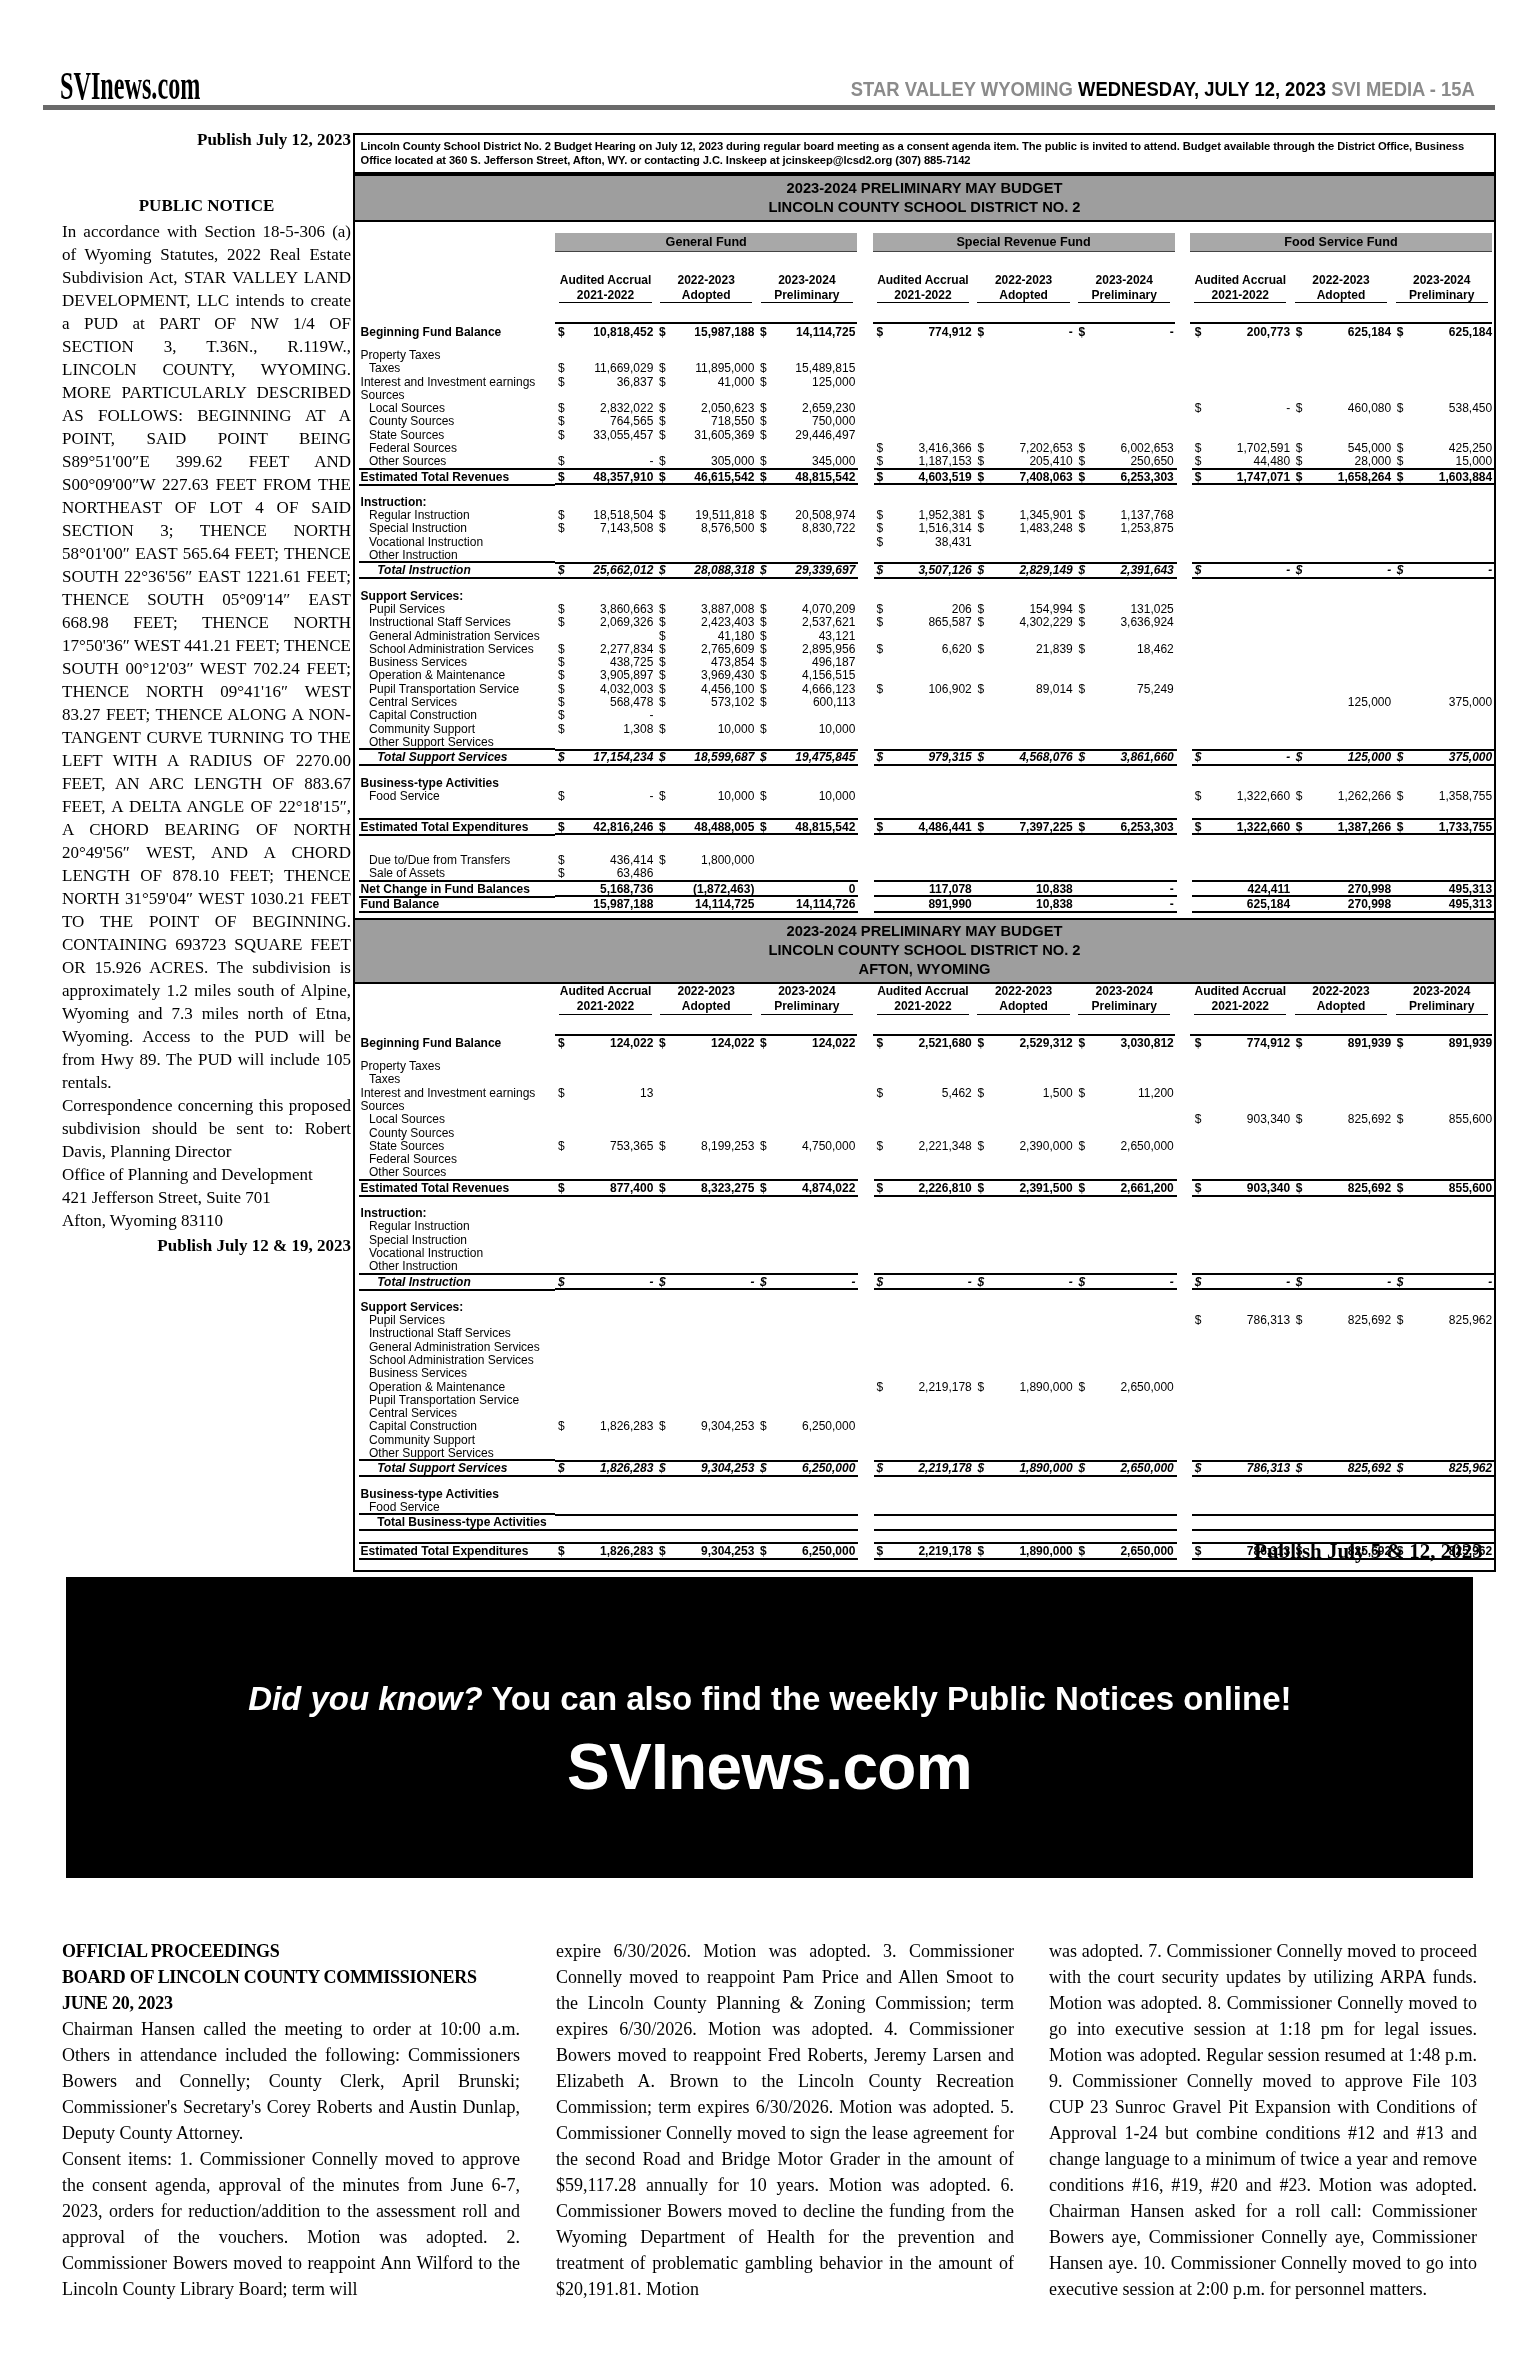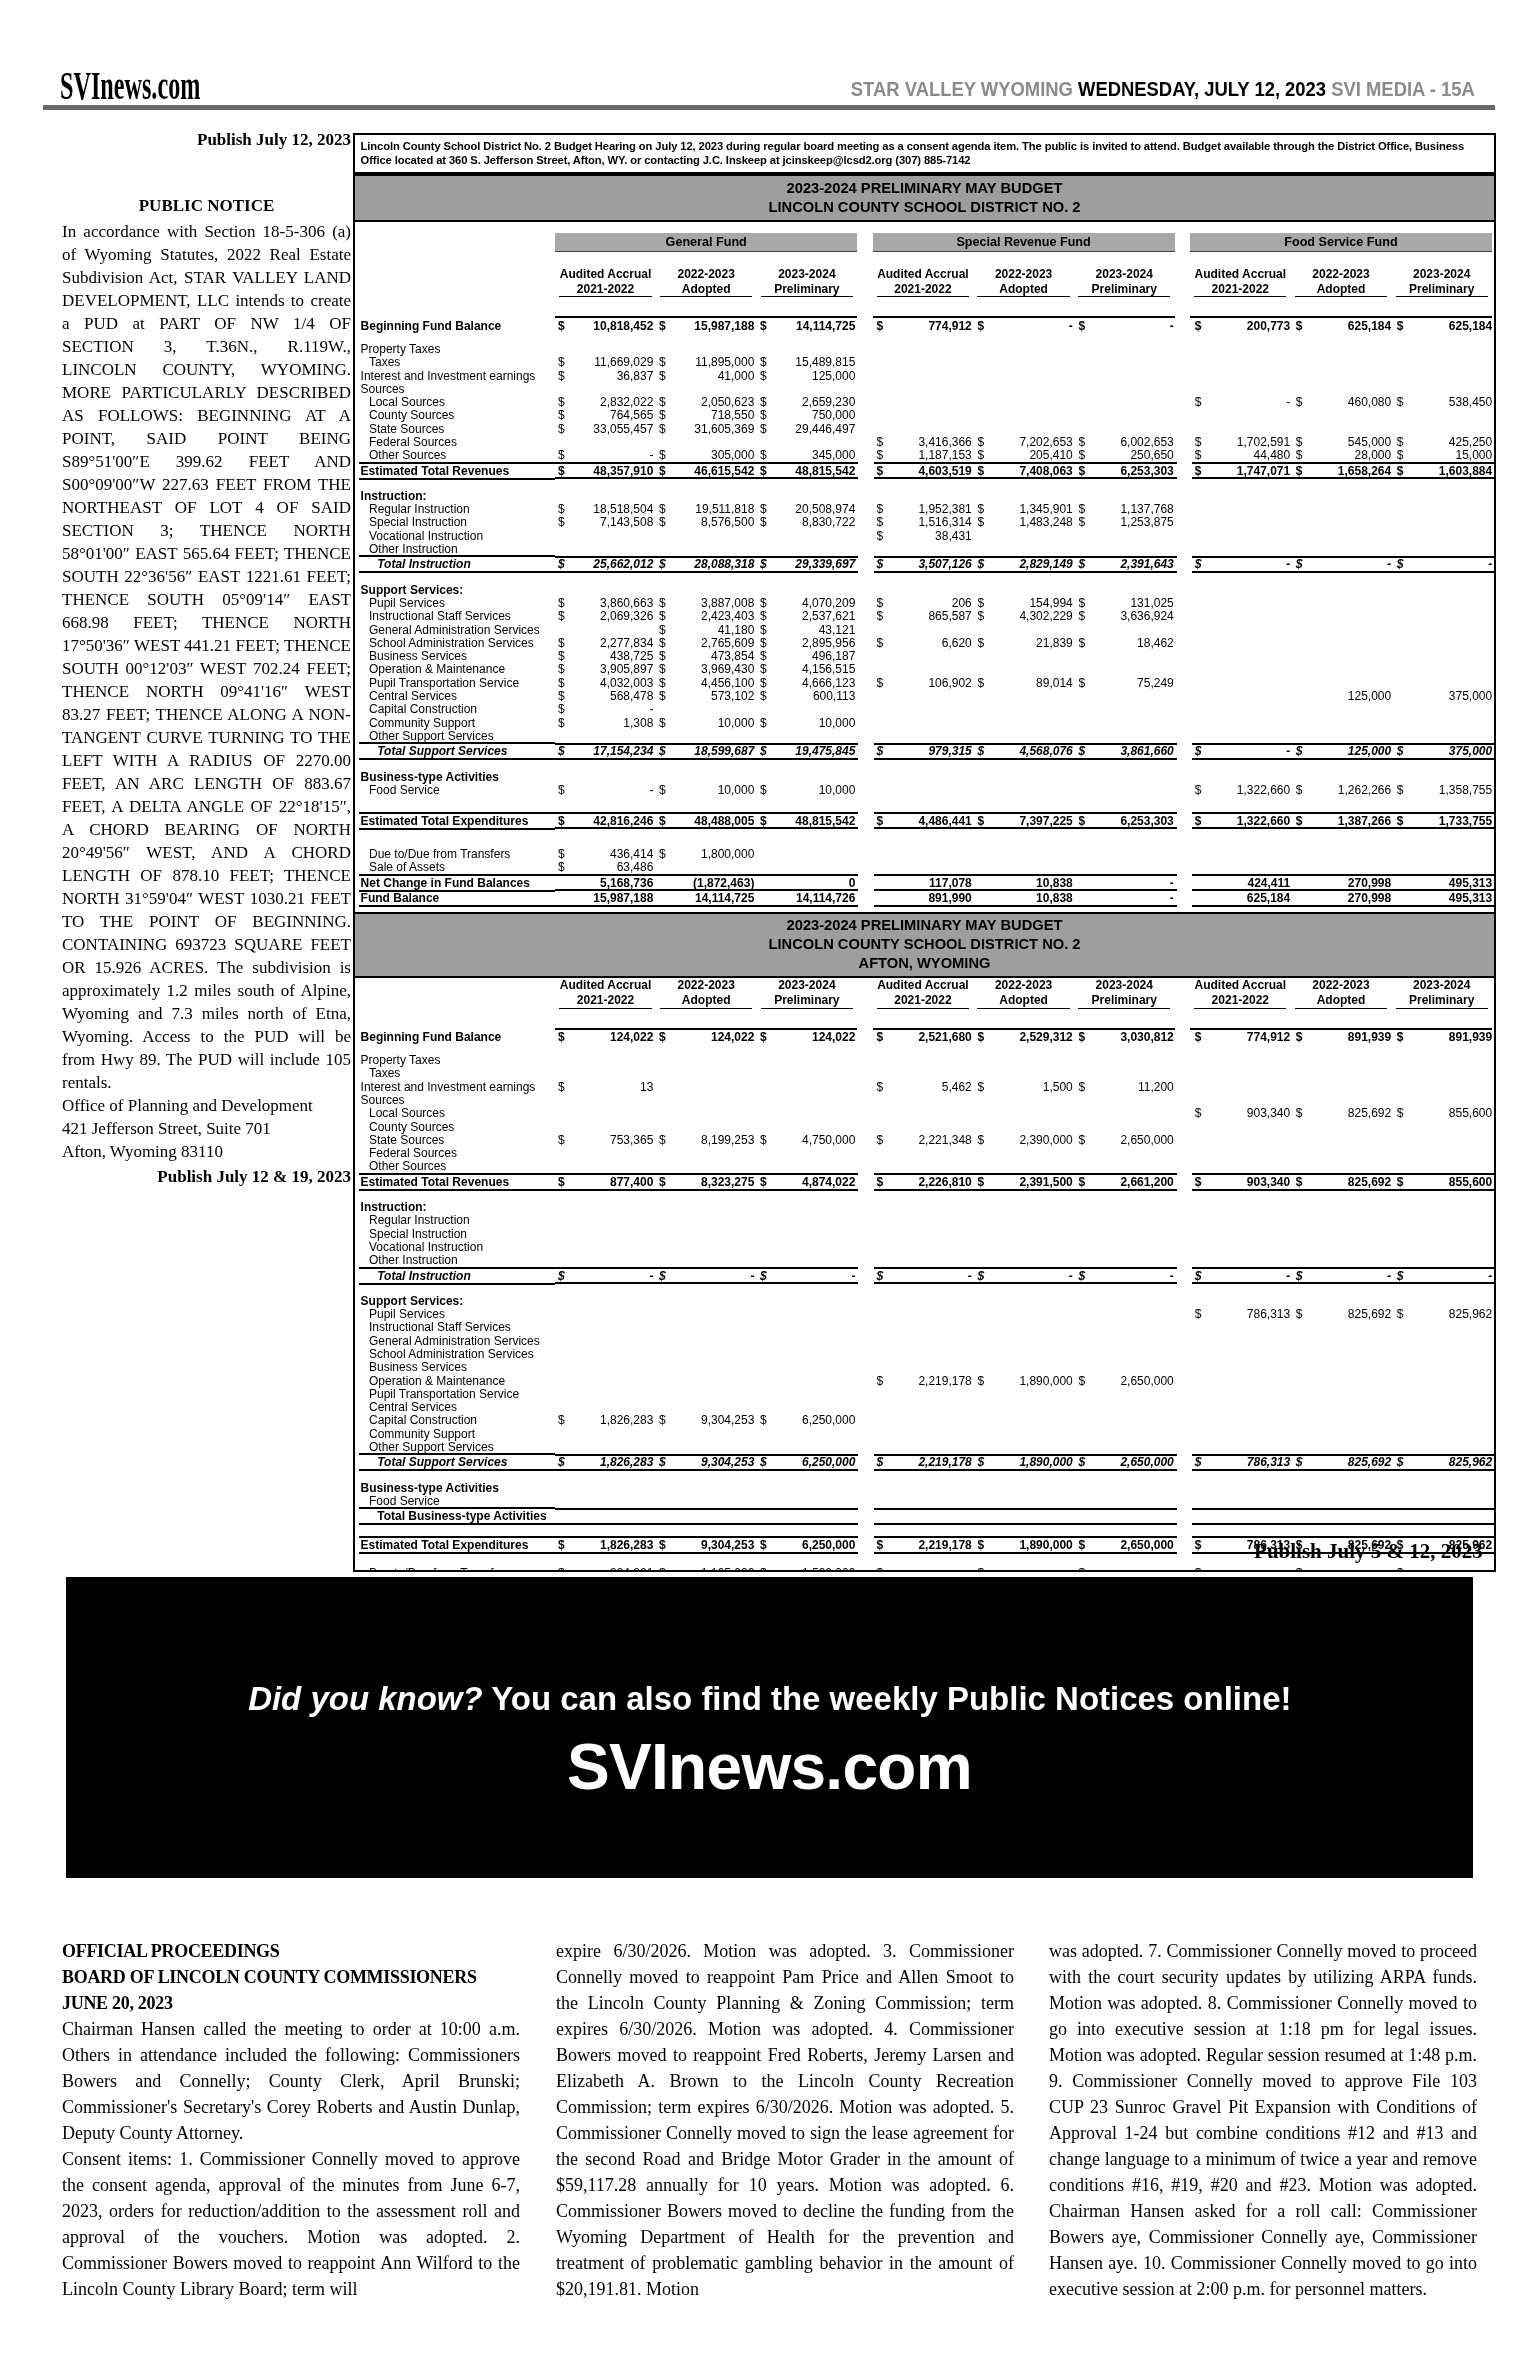--- a/index.html
+++ b/index.html
@@ -27,21 +27,21 @@
   .budget{position:absolute;left:353px;top:133px;width:1143px;height:1439px;border:2.1px solid #000;
           box-sizing:border-box;background:#fff;font-family:"Liberation Sans",sans-serif;
           font-size:12px;overflow:hidden}
   .intro{font-weight:bold;font-size:11.2px;line-height:14.7px;padding:3.5px 7px 4.2px 5.6px;
          border-bottom:2.1px solid #000;letter-spacing:-0.1px}
   .band{background:#9e9e9e;border-top:2.1px solid #000;border-bottom:2.1px solid #000;text-align:center;
         font-weight:bold;font-size:14.7px;line-height:19px;padding:2.8px 0}
   .band.second{margin-top:4.2px}
   .tbl{padding:0 4.2px}
   .fundrow,.hdrrow,.row{display:flex}
-  .fundrow{margin-top:11.2px;margin-bottom:15px}
+  .fundrow{margin-top:11.2px;margin-bottom:21px}
   .lc{width:196px;flex:none;display:flex;align-items:center;box-sizing:border-box}
   .fgrp{width:302px;flex:none;display:flex}
   .gp{width:15.4px;flex:none}
   .fbar{background:#a8a8a8;width:100%;text-align:center;font-weight:bold;font-size:12.6px;
         padding:2.1px 0;border-bottom:0.7px solid #444}
   .hgrp{width:302px;flex:none;display:flex;border-bottom:2.8px double #000;padding-bottom:19px}
   .hc{width:101px;text-align:center;font-weight:bold;font-size:12px;line-height:14.7px}
   .hc span{display:block}
   .hc span:last-child{border-bottom:1.4px solid #000;margin:0 4.2px}
   .row{align-items:center;height:13.3px}
@@ -77,20 +77,21 @@
 <div class="page">
 
   <div class="masthead">SVInews.com</div>
   <div class="hdr-right"><span class="gray">STAR VALLEY WYOMING </span><span>WEDNESDAY, JULY 12, 2023</span><span class="gray"> SVI MEDIA - 15A</span></div>
   <div class="hdr-rule"></div>
 
   <div class="leftcol">
     <p class="pub">Publish July 12, 2023</p>
     <p class="notice-title">PUBLIC NOTICE</p>
     <p>In accordance with Section 18-5-306 (a) of Wyoming Statutes, 2022 Real Estate Subdivision Act, STAR VALLEY LAND DEVELOPMENT, LLC intends to create a PUD at PART OF NW 1/4 OF SECTION 3, T.36N., R.119W., LINCOLN COUNTY, WYOMING. MORE PARTICULARLY DESCRIBED AS FOLLOWS: BEGINNING AT A POINT, SAID POINT BEING S89°51'00″E 399.62 FEET AND S00°09'00″W 227.63 FEET FROM THE NORTHEAST OF LOT 4 OF SAID SECTION 3; THENCE NORTH 58°01'00″ EAST 565.64 FEET; THENCE SOUTH 22°36'56″ EAST 1221.61 FEET; THENCE SOUTH 05°09'14″ EAST 668.98 FEET; THENCE NORTH 17°50'36″ WEST 441.21 FEET; THENCE SOUTH 00°12'03″ WEST 702.24 FEET; THENCE NORTH 09°41'16″ WEST 83.27 FEET; THENCE ALONG A NON-TANGENT CURVE TURNING TO THE LEFT WITH A RADIUS OF 2270.00 FEET, AN ARC LENGTH OF 883.67 FEET, A DELTA ANGLE OF 22°18'15″, A CHORD BEARING OF NORTH 20°49'56″ WEST, AND A CHORD LENGTH OF 878.10 FEET; THENCE NORTH 31°59'04″ WEST 1030.21 FEET TO THE POINT OF BEGINNING. CONTAINING 693723 SQUARE FEET OR 15.926 ACRES. The subdivision is approximately 1.2 miles south of Alpine, Wyoming and 7.3 miles north of Etna, Wyoming. Access to the PUD will be from Hwy 89. The PUD will include 105 rentals.</p>
+    <p>Correspondence concerning this proposed subdivision should be sent to: Robert Davis, Planning Director</p>
     <p>Office of Planning and Development</p>
     <p class="addr">421 Jefferson Street, Suite 701</p>
     <p class="addr">Afton, Wyoming 83110</p>
     <p class="pub">Publish July 12 &amp; 19, 2023</p>
   </div>
 
   <div class="budget">
     <div class="intro">Lincoln County School District No. 2 Budget Hearing on July 12, 2023 during regular board meeting as a consent agenda item. The public is invited to attend. Budget available through the District Office, Business Office located at 360 S. Jefferson Street, Afton, WY. or contacting J.C. Inskeep at jcinskeep@lcsd2.org (307) 885-7142</div>
     <div class="band" id="band1">
         <div>2023-2024 PRELIMINARY MAY BUDGET</div>

